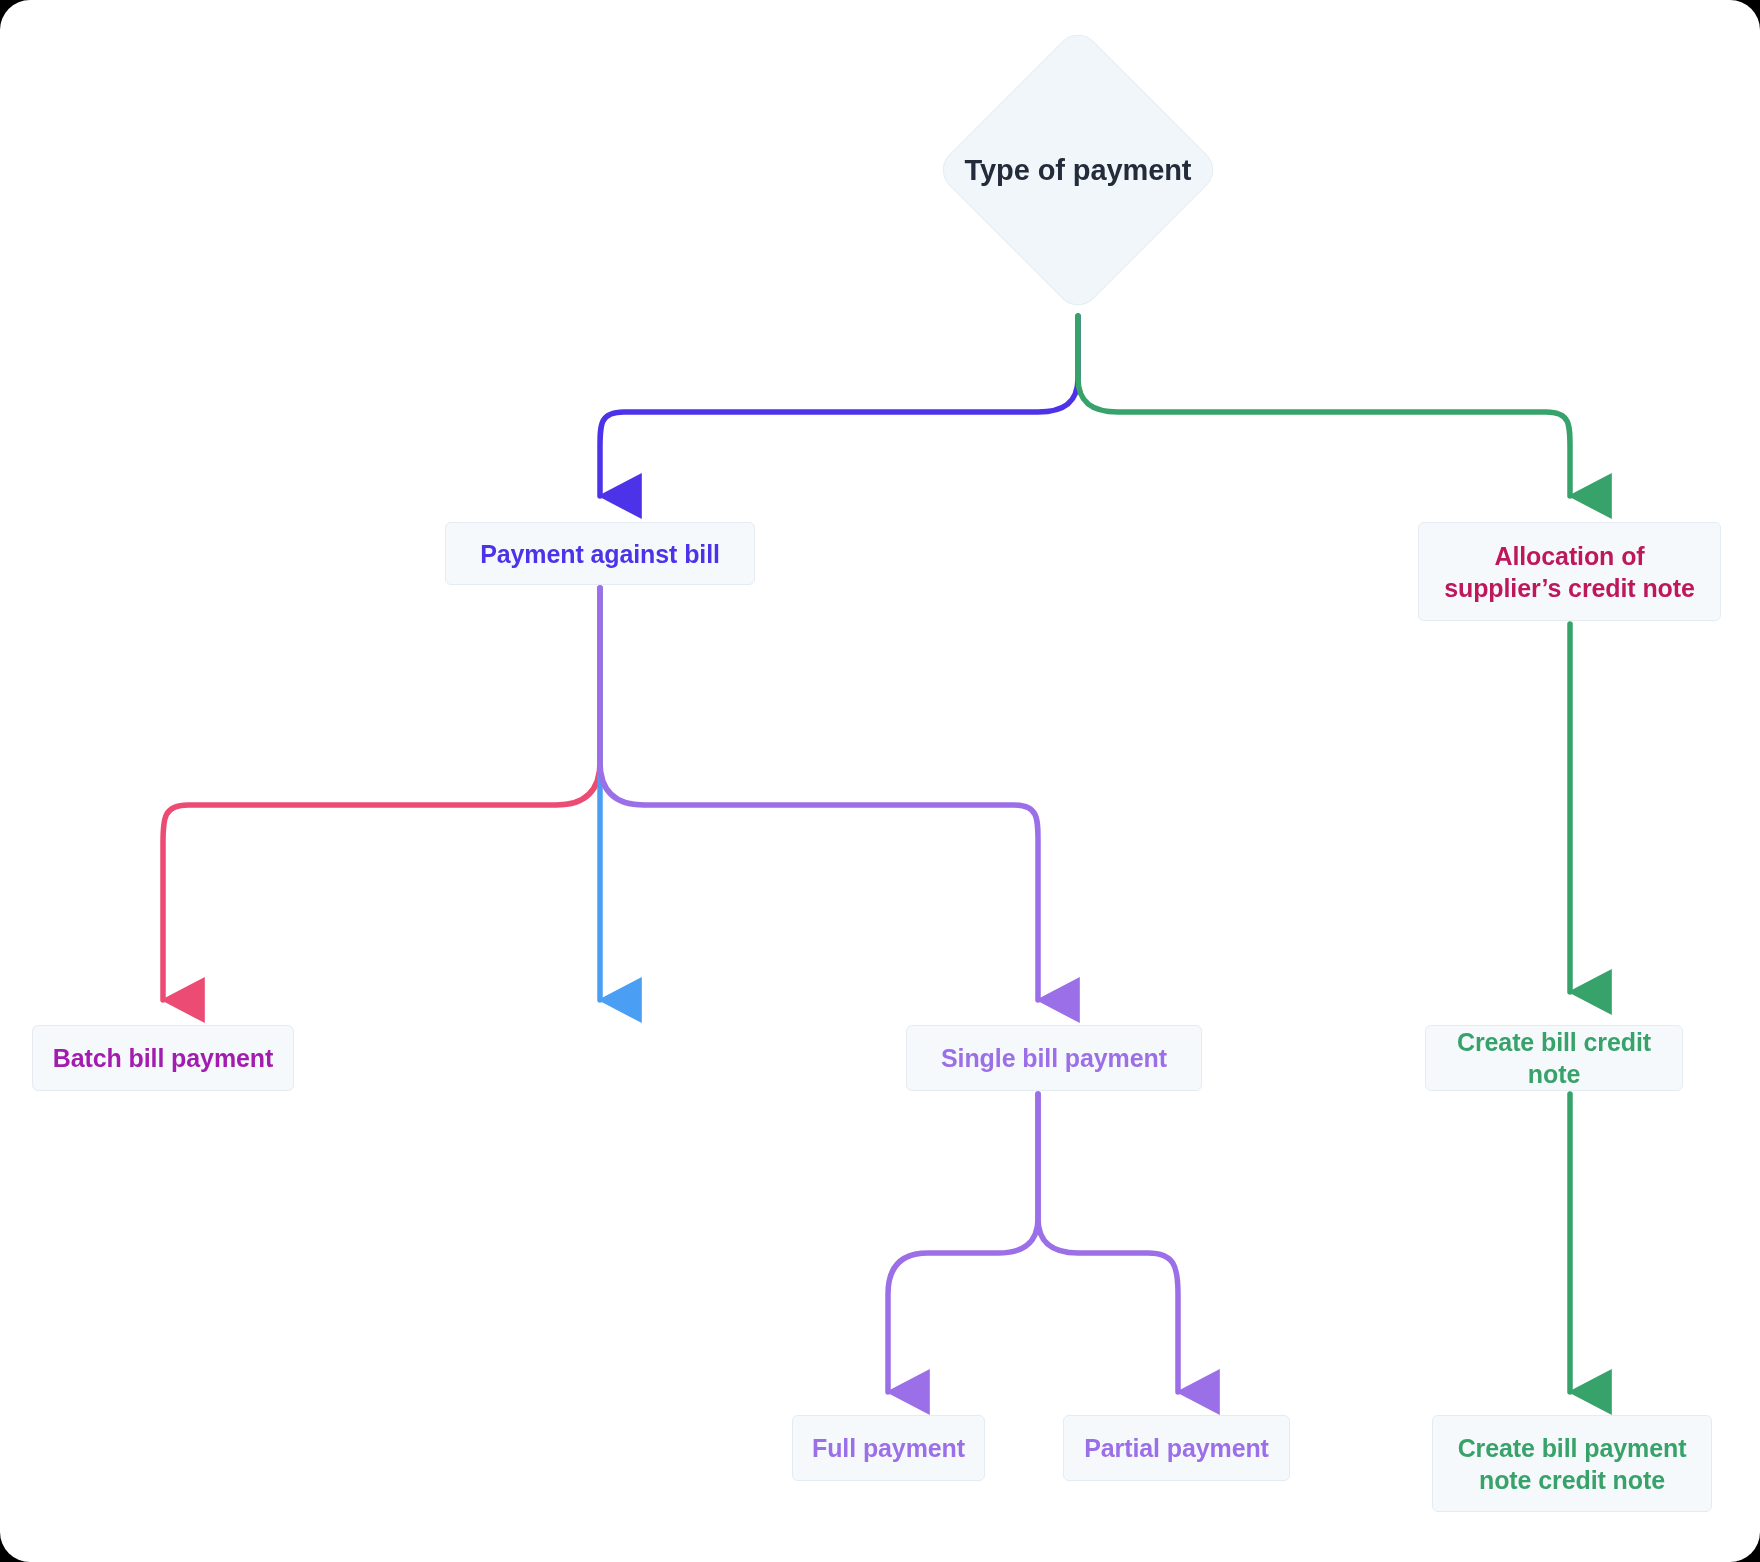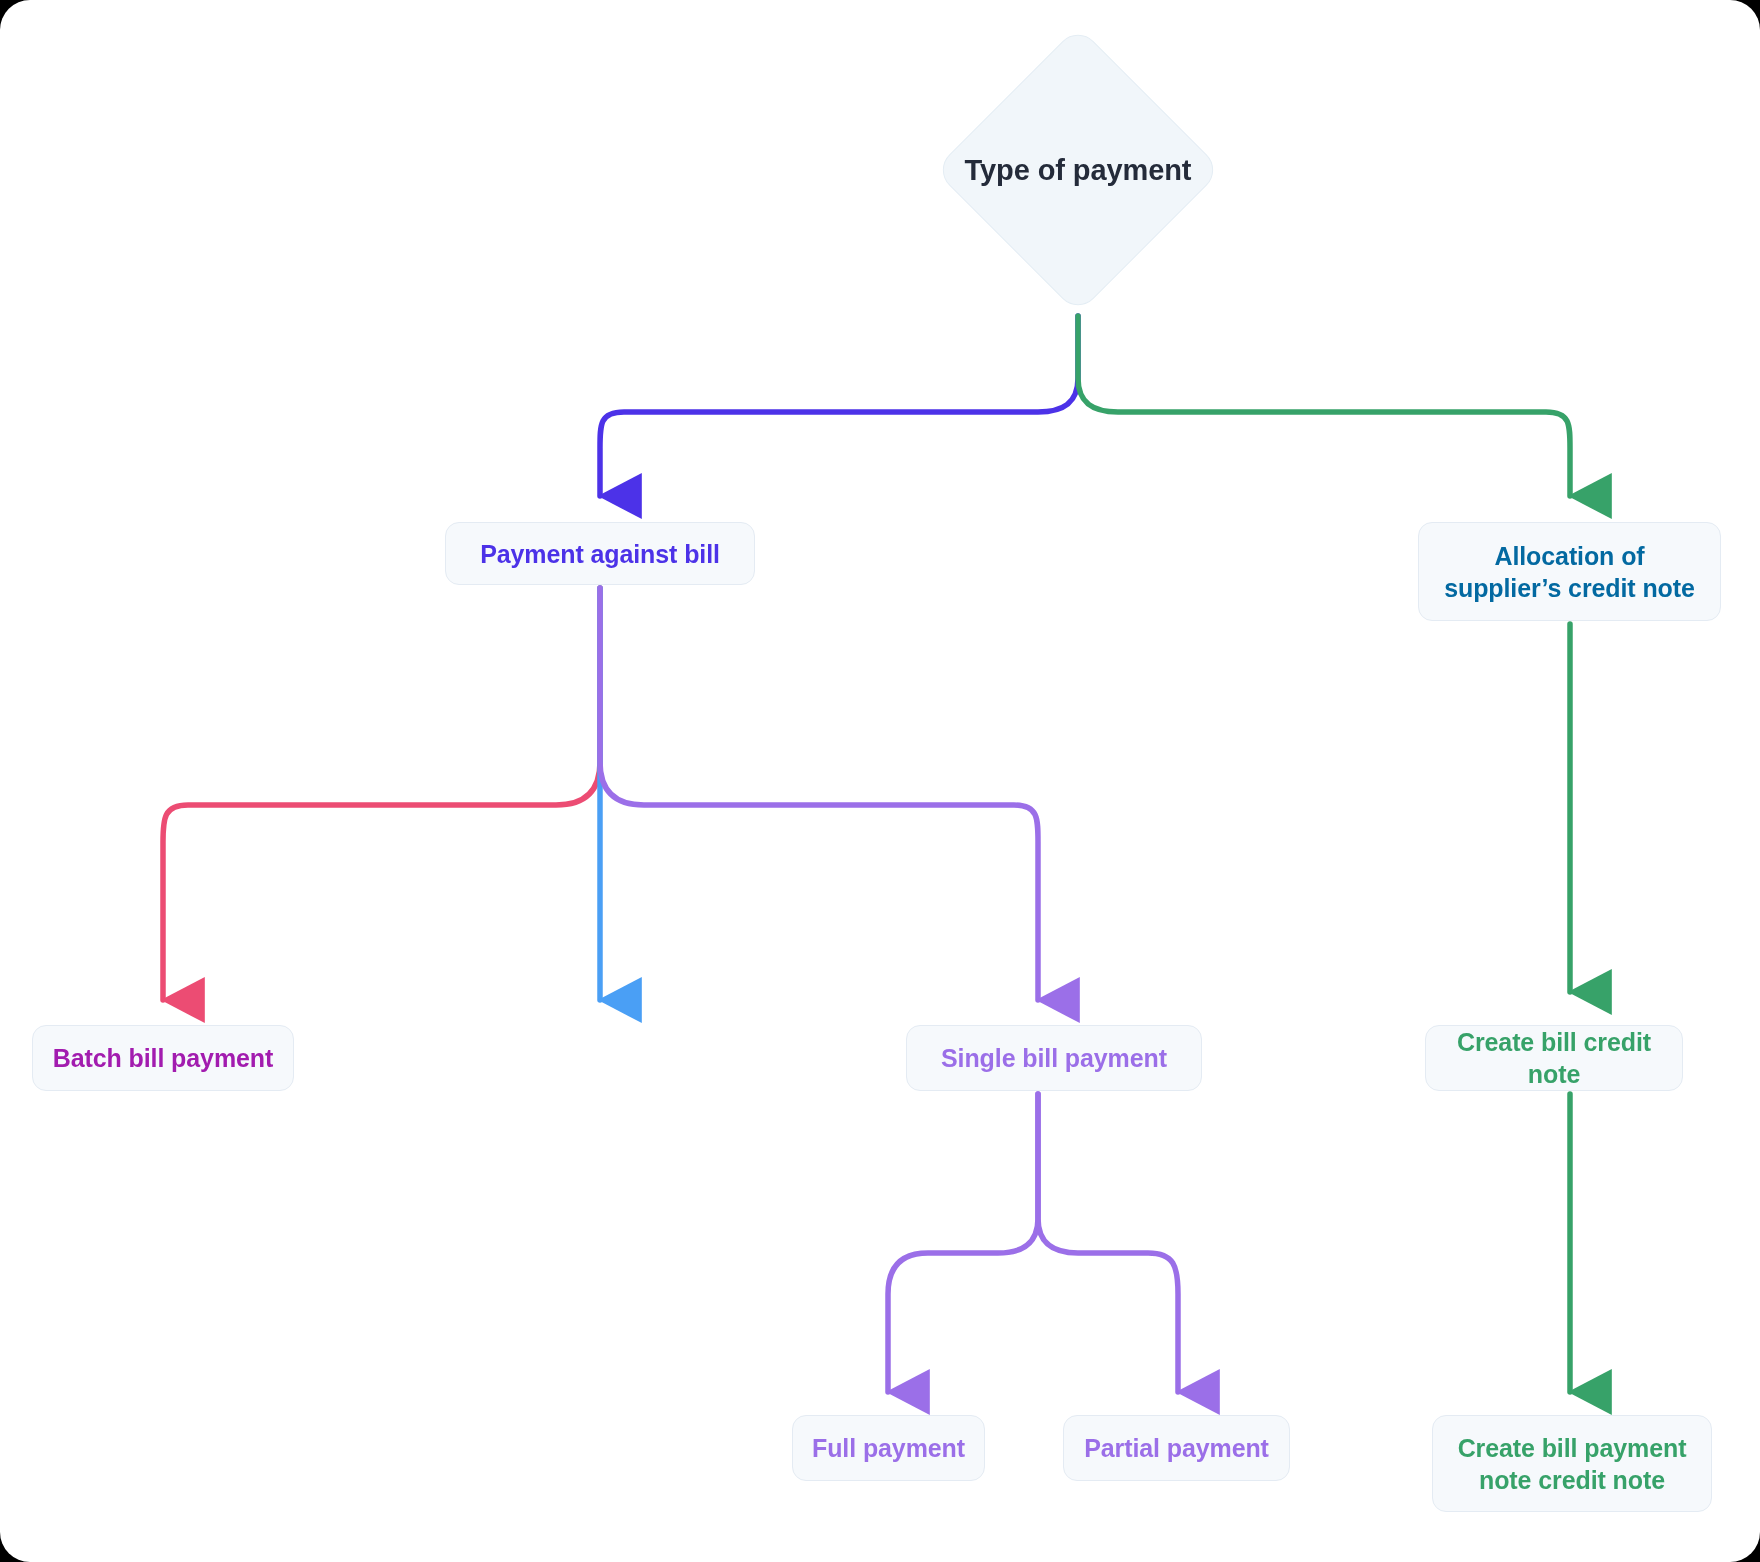--- a/index.html
+++ b/index.html
@@ -24,21 +24,21 @@
     width: 1760px;
     height: 1562px;
     pointer-events: none;
   }
 
   .node {
     position: absolute;
     box-sizing: border-box;
     background: #F6F9FC;
     border: 1px solid #E4EBF3;
-    border-radius: 14px;
+    border-radius: 6px;
     display: flex;
     align-items: center;
     justify-content: center;
     text-align: center;
     font-weight: bold;
     font-size: 25px;
     line-height: 1.28;
     letter-spacing: -0.1px;
     padding: 6px 18px;
   }
@@ -106,21 +106,21 @@
     <path d="M1570,1094 L1570,1392" fill="none" stroke="#37A269" stroke-width="5.5" stroke-linecap="round" marker-end="url(#ah-green)"></path>
   </svg>
 
   <div class="diamond" style="left:976px; top:68px; width:204px; height:204px;"></div>
   <div class="diamond-label" style="left:938px; top:140px; width:280px; height:60px;">Type of payment</div>
 
   <div class="node" style="left:445px; top:522px; width:310px; height:63px; color:#4C32E8;">
     <span>Payment against bill</span>
   </div>
 
-  <div class="node" style="left:1418px; top:522px; width:303px; height:99px; color:#0369a1;">
+  <div class="node" style="left:1418px; top:522px; width:303px; height:99px; color:#be185d;">
     <span>Allocation of supplier’s credit note</span>
   </div>
 
   <div class="node" style="left:32px; top:1025px; width:262px; height:66px; color:#a21caf;">
     <span>Batch bill payment</span>
   </div>
 
 
   <div class="node" style="left:906px; top:1025px; width:296px; height:66px; color:#9B6FE8;">
     <span>Single bill payment</span>

